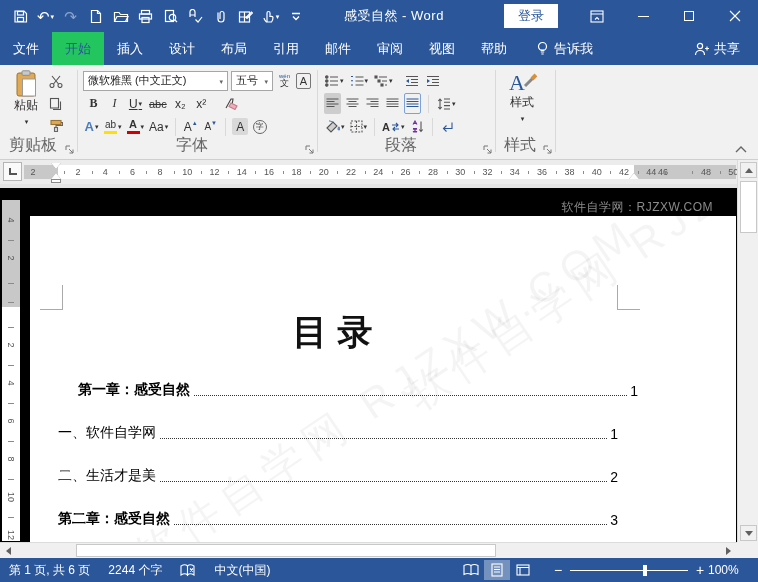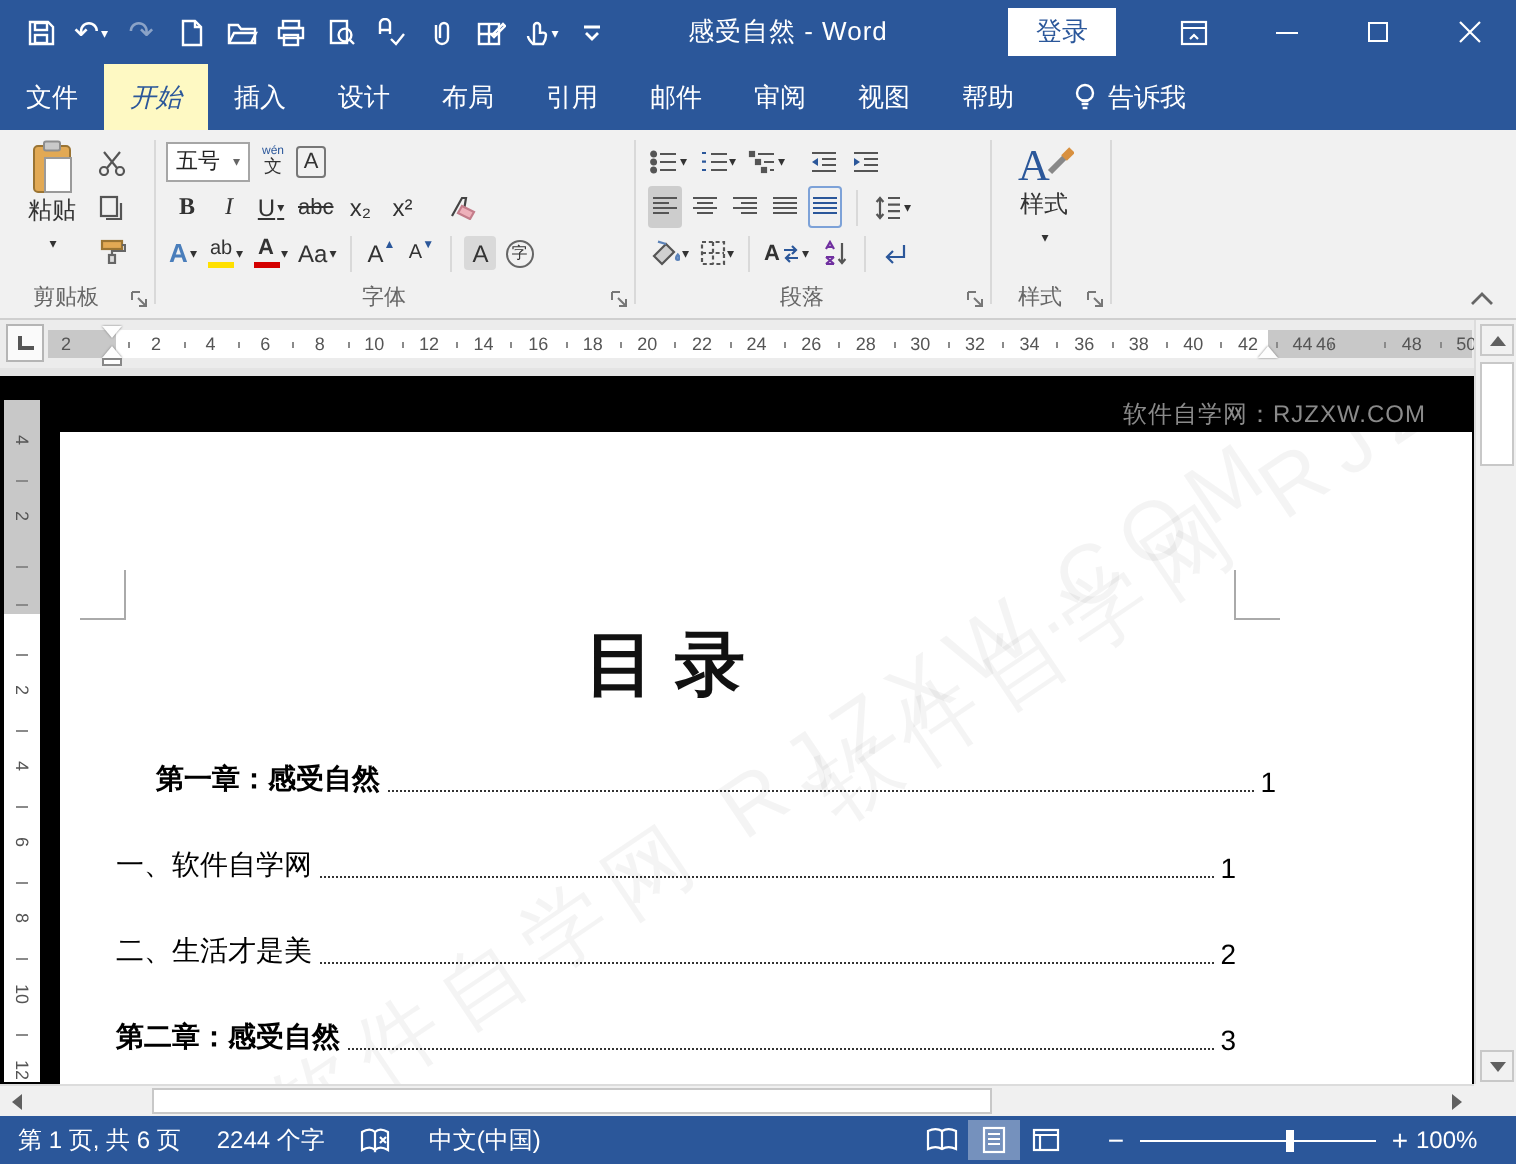--- a/index.html
+++ b/index.html
@@ -19,31 +19,31 @@
   .signin-btn { margin-left:auto; margin-right:16px; background:#fff; color:#2b579a; border:none; font-size:13px; padding:3px 14px; font-family:inherit; cursor:pointer; }
   .winctl { display:flex; align-items:center; }
   .winbtn { width:46px; height:32px; display:flex; align-items:center; justify-content:center; }
   .winbtn svg { stroke:#fff; fill:none; stroke-width:1.1; }
   .min-bar { width:11px; height:1px; background:#fff; }
   .max-box { width:10px; height:10px; border:1px solid #fff; }
 
   
   .tabrow { position:absolute; top:32px; left:0; width:758px; height:33px; background:#2b579a; display:flex; align-items:stretch; color:#fff; }
   .tab { display:flex; align-items:center; padding:0 13px; font-size:13px; cursor:pointer; }
-  .tab.active { background:#fef9c3; color:#2b579a;font-style:italic; }
+  .tab.active { background:#22c55e; color:#2b579a; }
   .tellme, .share { display:flex; align-items:center; gap:5px; font-size:13px; padding:0 10px; }
   .tellme { margin-left:6px; }
   .share { margin-left:auto; margin-right:8px; }
   .tellme svg, .share svg { stroke:#fff; fill:none; stroke-width:1.2; }
 
   
   .ribbon { position:absolute; top:65px; left:0; width:758px; height:95px; background:#f1f1f1; border-bottom:1px solid #cfcfcf; }
   .group { position:absolute; top:0; height:94px; }
   .group::after { content:""; position:absolute; right:0; top:5px; bottom:7px; width:1px; background:#d9d9d9; }
-  .glabel { position:absolute; bottom:3px; left:0; right:12px; text-align:center; font-size:11px; color:#666; white-space:nowrap; }
+  .glabel { position:absolute; bottom:3px; left:0; right:12px; text-align:center; font-size:16px; color:#666; white-space:nowrap; }
   .launcher { position:absolute; right:3px; bottom:4px; width:11px; height:11px; cursor:pointer; }
   .launcher svg { stroke:#777; fill:none; stroke-width:1; }
   .rrow { position:absolute; display:flex; align-items:center; }
   .ib { height:21px; min-width:17px; display:inline-flex; align-items:center; justify-content:center; color:#333; font-size:12px; cursor:pointer; border-radius:2px; padding:0 1px; }
   .ib.sel { background:#cdcdcd; }
   .ib svg { stroke:#555; fill:none; stroke-width:1.1; }
   .vsep { width:1px; height:18px; background:#d9d9d9; margin:0 3px; }
   .combo { background:#fff; border:1px solid #a6a6a6; height:20px; display:flex; align-items:center; padding:0 4px; font-size:11px; color:#222; cursor:pointer; }
   .combo .cval { overflow:hidden; white-space:nowrap; flex:1; }
   .combo .dd::after { color:#666; margin-left:3px; }
@@ -230,20 +230,28 @@
       <div class="tab">视图</div>
       <div class="tab">帮助</div>
     </div>
   <div class="tellme">
     <svg width="13" height="15" viewBox="0 0 13 15">
         <circle cx="6.5" cy="5.5" r="4"></circle>
         <path d="M4.8 11 h3.4 M5.3 13 h2.4 M4.9 9.2 h3.2"></path>
       </svg>
     <span>告诉我</span>
   </div>
+  <div class="share">
+    <svg width="15" height="14" viewBox="0 0 15 14">
+        <circle cx="6" cy="4" r="2.6"></circle>
+        <path d="M1.5 13 c0-3 2-4.5 4.5-4.5 s4.5 1.5 4.5 4.5"></path>
+        <path d="M11 6.5 h4 M13 4.5 v4"></path>
+      </svg>
+    <span>共享</span>
+  </div>
 </div>
 
 <div class="ribbon">
 
   <div class="group" id="g-clip" style="left:0;width:78px;">
     <div class="paste-big">
       <svg width="24" height="27" viewBox="0 0 24 27">
         <rect x="3" y="3" width="18" height="23" rx="2" fill="#e2a954" stroke="#9a7433"></rect>
         <rect x="8" y="0.8" width="8" height="4.5" rx="1" fill="#c9c9c9" stroke="#8e8e8e"></rect>
         <rect x="8.5" y="9" width="13" height="17" fill="#fff" stroke="#9a9a9a"></rect>
@@ -277,20 +285,24 @@
     <div class="launcher">
       <svg width="11" height="11" viewBox="0 0 11 11">
           <path d="M2 2 H6 M2 2 V6"></path>
           <path d="M5 5 L9 9 M9 5.5 V9 H5.5"></path>
         </svg>
     </div>
   </div>
 
   <div class="group" id="g-font" style="left:78px;width:240px;">
     <div class="rrow" style="left:5px;top:5px;gap:3px;">
+      <div class="combo" style="width:145px;">
+        <span class="cval">微软雅黑 (中文正文)</span>
+          <span class="dd"></span>
+      </div>
       <div class="combo" style="width:42px;">
         <span class="cval">五号</span>
           <span class="dd"></span>
       </div>
       <div class="ib" style="flex-direction:column;line-height:1;">
         <span style="font-size:6px;color:#2b579a;">wén</span>
         <span style="font-size:9px;">文</span>
       </div>
       <div class="ib" style="border:1px solid #777;height:16px;min-width:15px;font-size:11px;">
         <span>A</span>

